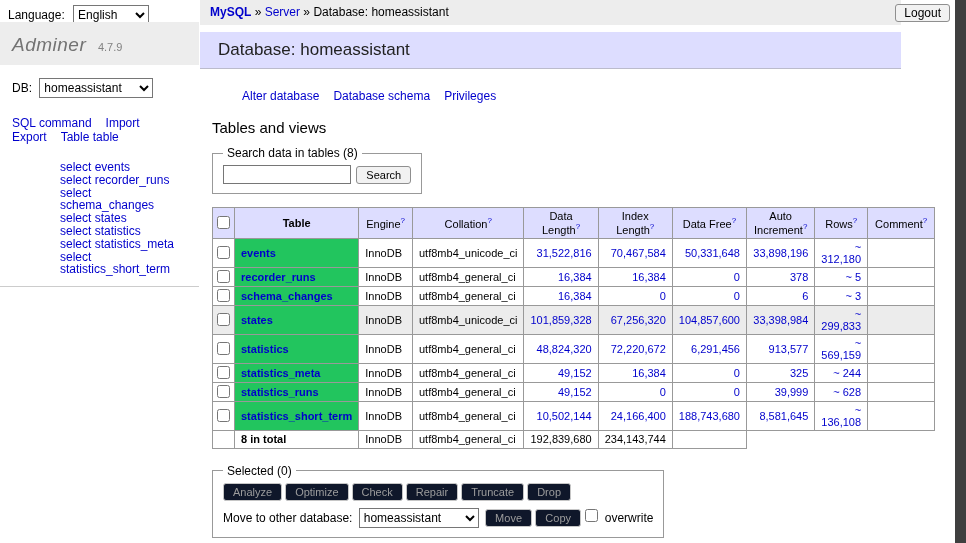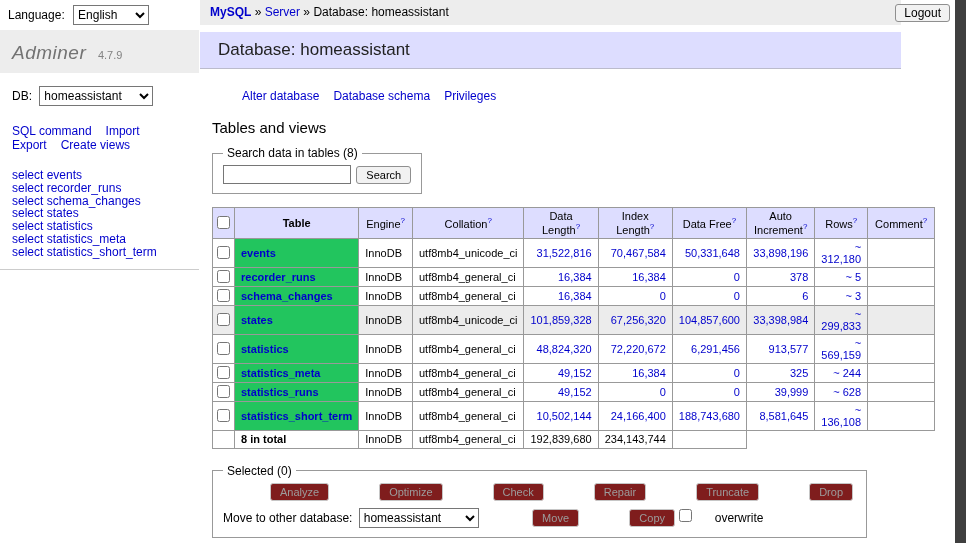--- a/index.html
+++ b/index.html
@@ -12,41 +12,41 @@
   a { color: #0000cc; text-decoration: none; cursor: pointer; }
   select {
     font-family: inherit; font-size: 12px; height: 20px;
     border: 1px solid #767676; background: #fff; border-radius: 0;
   }
   button {
     font-family: inherit; font-size: 11px; padding: 2px 9px;
     border: 1px solid #8f8f8f; background: #f2f2f2; border-radius: 3px;
     color: #000; cursor: pointer;
   }
-  button:disabled { color: #9c9c9c; border-color: #c6c6c6; background: #7f1d1d; cursor: default; margin-left: 47px; }
+  button:disabled { color: #9c9c9c; border-color: #c6c6c6; background: #0f172a; cursor: default; }
   input[type=text] {
     font-family: inherit; font-size: 12px; border: 1px solid #767676;
     height: 19px; padding: 1px 4px; width: 128px;
   }
 
   
   #lang-row { position: absolute; top: 5px; left: 8px; }
   #lang-row select { width: 76px; margin-left: 5px; }
 
   
-  #sidebar { position: absolute; top: 0; left: 0; width: 199px; padding-top: 30px; }
+  #sidebar { position: absolute; top: 0; left: 0; width: 199px; padding-top: 22px; }
   #sidebar h1 { margin: 0; padding: 7px 12px 8px; background: #ededed; font-weight: normal; }
   .brand { font-style: italic; font-size: 19px; color: #737373; letter-spacing: .5px; }
   .ver { font-size: 11px; color: #828282; margin-left: 5px; }
   .sect { padding: 0 12px; }
   #db-row { margin-top: 13px; }
   #db-row select { width: 114px; margin-left: 4px; }
   #action-links { margin-top: 18px; line-height: 14px; }
   #table-list { margin-top: 17px; padding: 0 12px 10px; line-height: 12.8px; border-bottom: 1px solid #ccc; }
-  #table-list a { display: block; }
+  #table-list a { display: block; margin-left: 48px; }
   .lnk { margin-right: 14px; }
 
   
   #content { position: absolute; left: 200px; top: 0; width: 701px; }
   #breadcrumb { height: 25px; background: #ededed; padding: 5px 10px; }
   #breadcrumb .bc-link.first { font-weight: bold; }
   #breadcrumb .sep { color: #000; }
   #content h2 {
     margin: 7px 0 0; padding: 8px 18px; background: #ddf;
     font-size: 17px; font-weight: normal; color: #222;
@@ -75,21 +75,21 @@
   input[type=checkbox] { margin: 1px; }
   tr.hl td { background: #ececec; }
   tr.total th.name { background: #fff; }
   tr.total td { color: #000; }
 
   
   #selected-fs { margin-top: 15px; }
   #selected-fs .btn-row button { margin-right: 3px; }
   #selected-fs .move-row { margin-top: 7px; }
   #selected-fs .move-row select { width: 120px; margin: 0 3px; }
-  #selected-fs .move-row label { margin-left: 18px; }
+  #selected-fs .move-row label { margin-left: 2px; }
 
   
   #logout { position: absolute; top: 4px; right: 16px; padding: 1px 8px; font-size: 12px; }
   #scrollbar { position: absolute; top: 0; right: 0; width: 11px; height: 543px; background: #3f3f3f; }
 </style>
 </head>
 <body>
 
 <div id="lang-row">
   <label>Language:</label>
@@ -104,21 +104,21 @@
     <span class="ver">4.7.9</span>
   </h1>
   <div class="sect" id="db-row">
     <label>DB:</label>
     <select>
       <option>homeassistant</option>
     </select>
   </div>
   <div class="sect" id="action-links">
     <div><a class="lnk" href="#">SQL command</a><a class="lnk" href="#">Import</a></div>
-    <div><a class="lnk" href="#">Export</a><a class="lnk" href="#">Create views</a></div>
+    <div><a class="lnk" href="#">Export</a><a class="lnk" href="#">Table table</a></div>
   </div>
   <div id="table-list">
       <a class="tbl" href="#">select events</a>
       <a class="tbl" href="#">select recorder_runs</a>
       <a class="tbl" href="#">select schema_changes</a>
       <a class="tbl" href="#">select states</a>
       <a class="tbl" href="#">select statistics</a>
       <a class="tbl" href="#">select statistics_meta</a>
       <a class="tbl" href="#">select statistics_short_term</a>
     </div>

